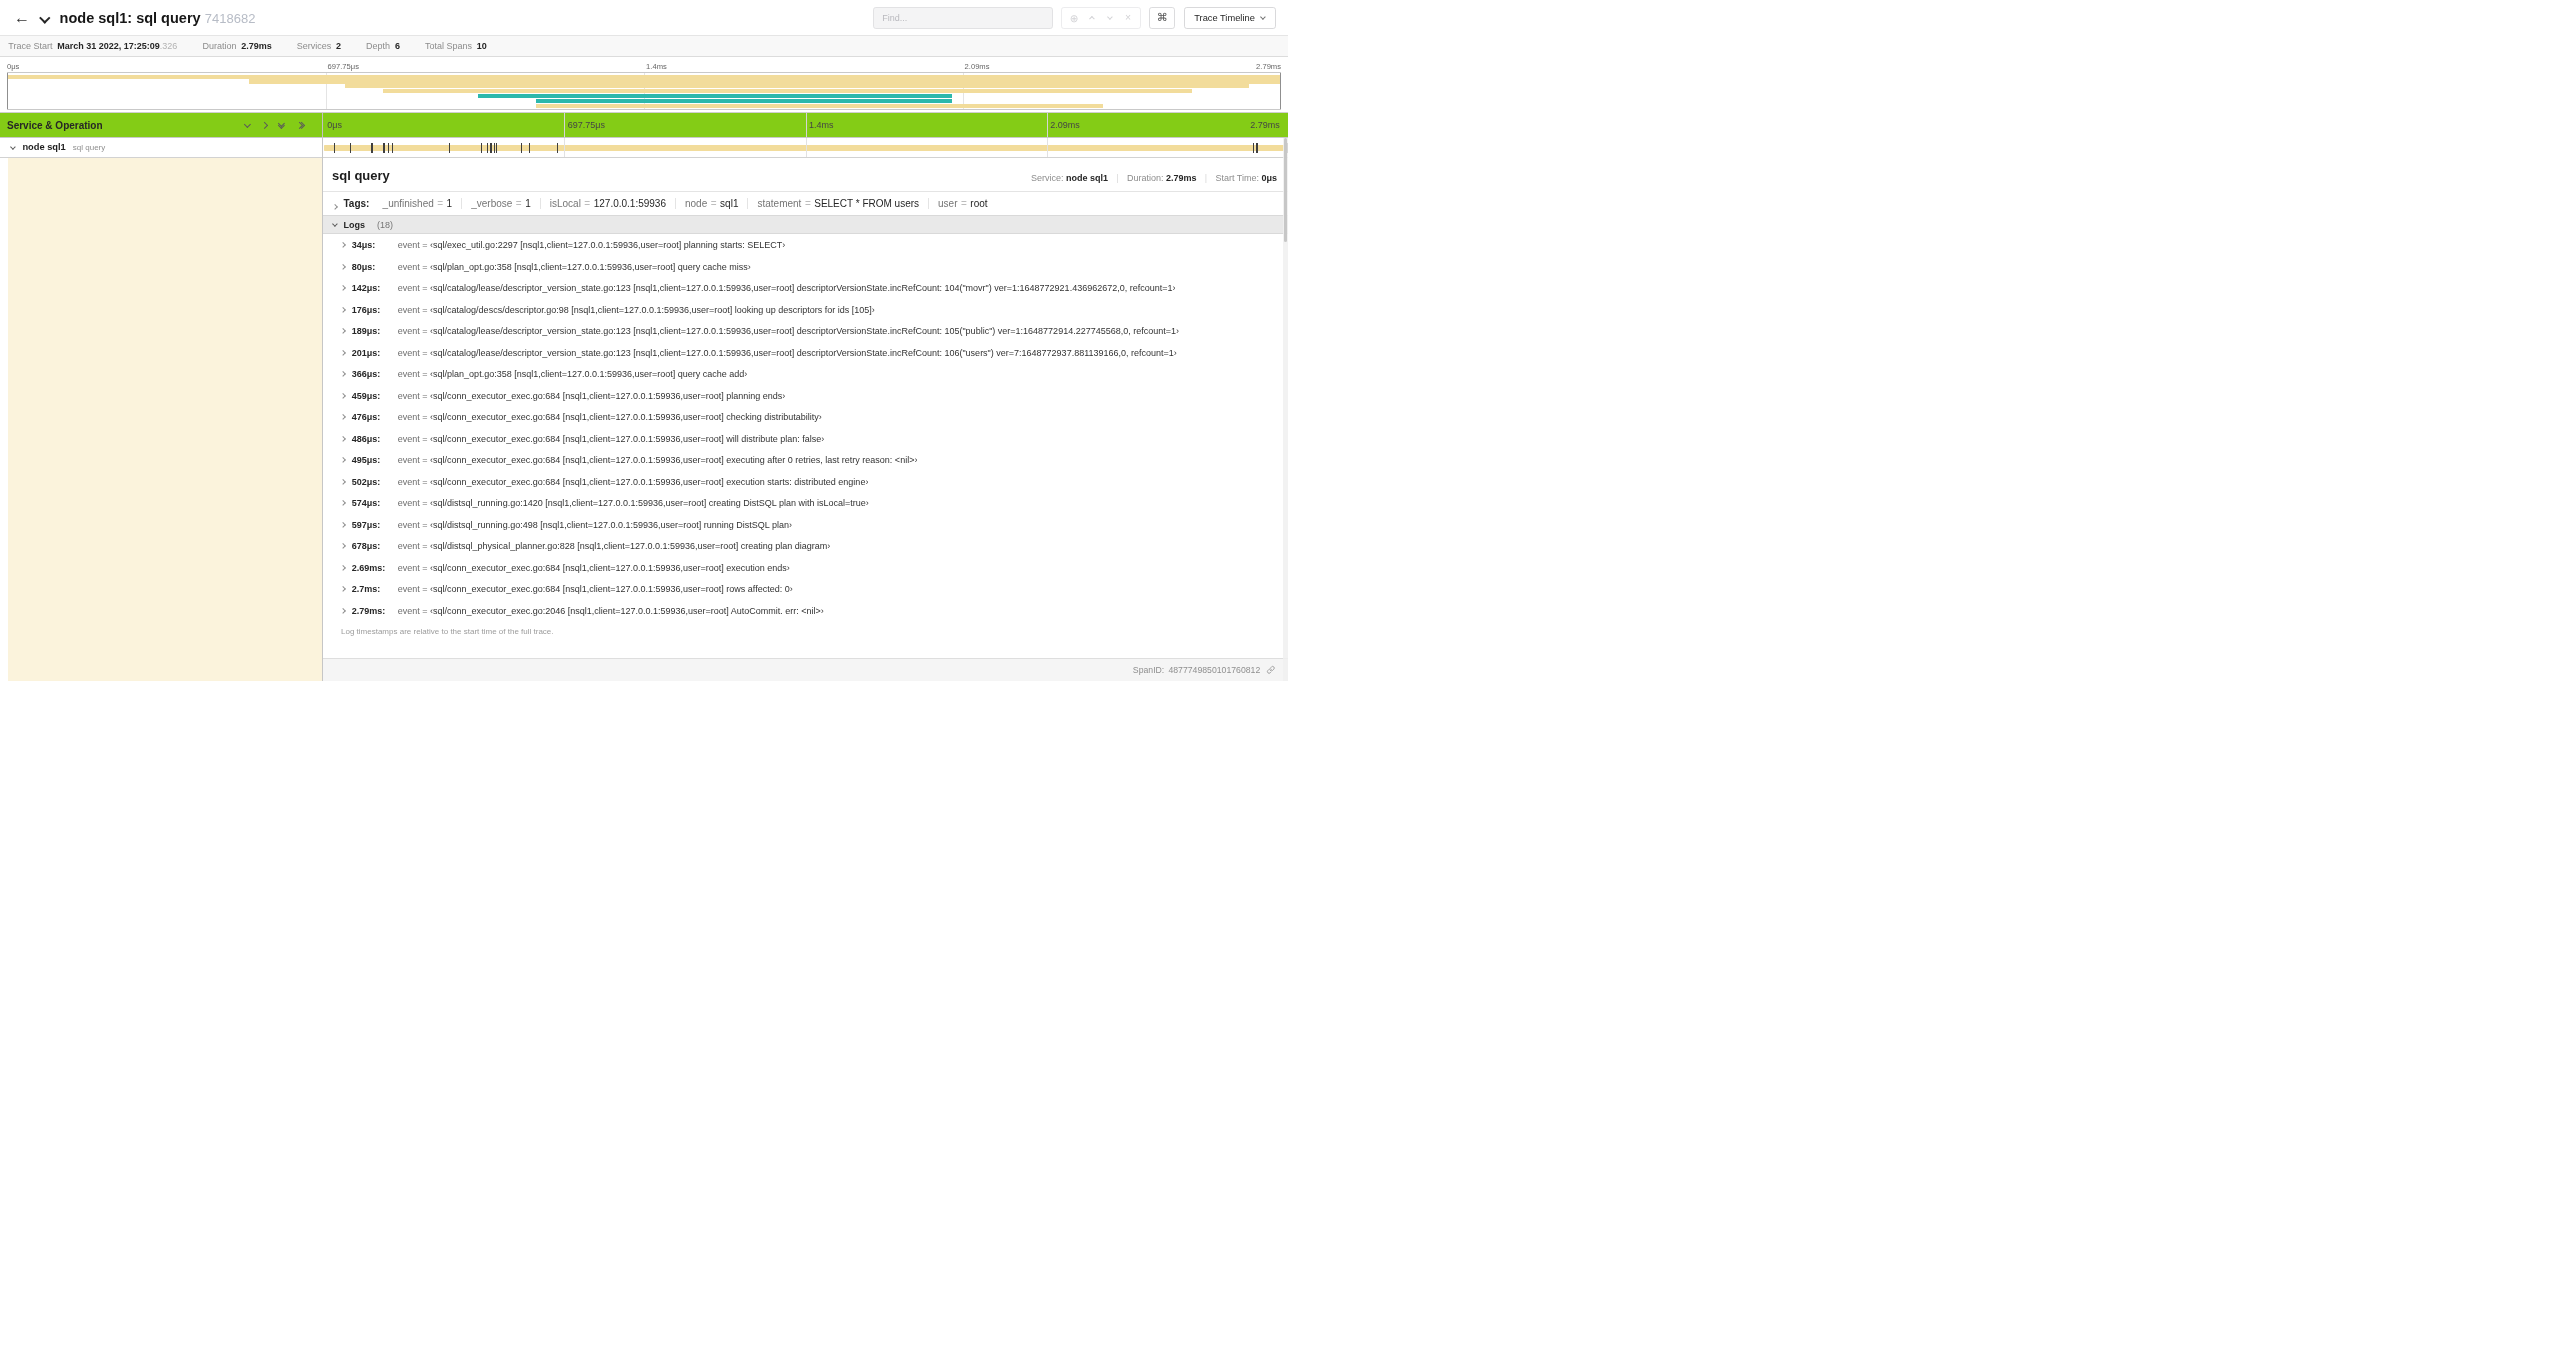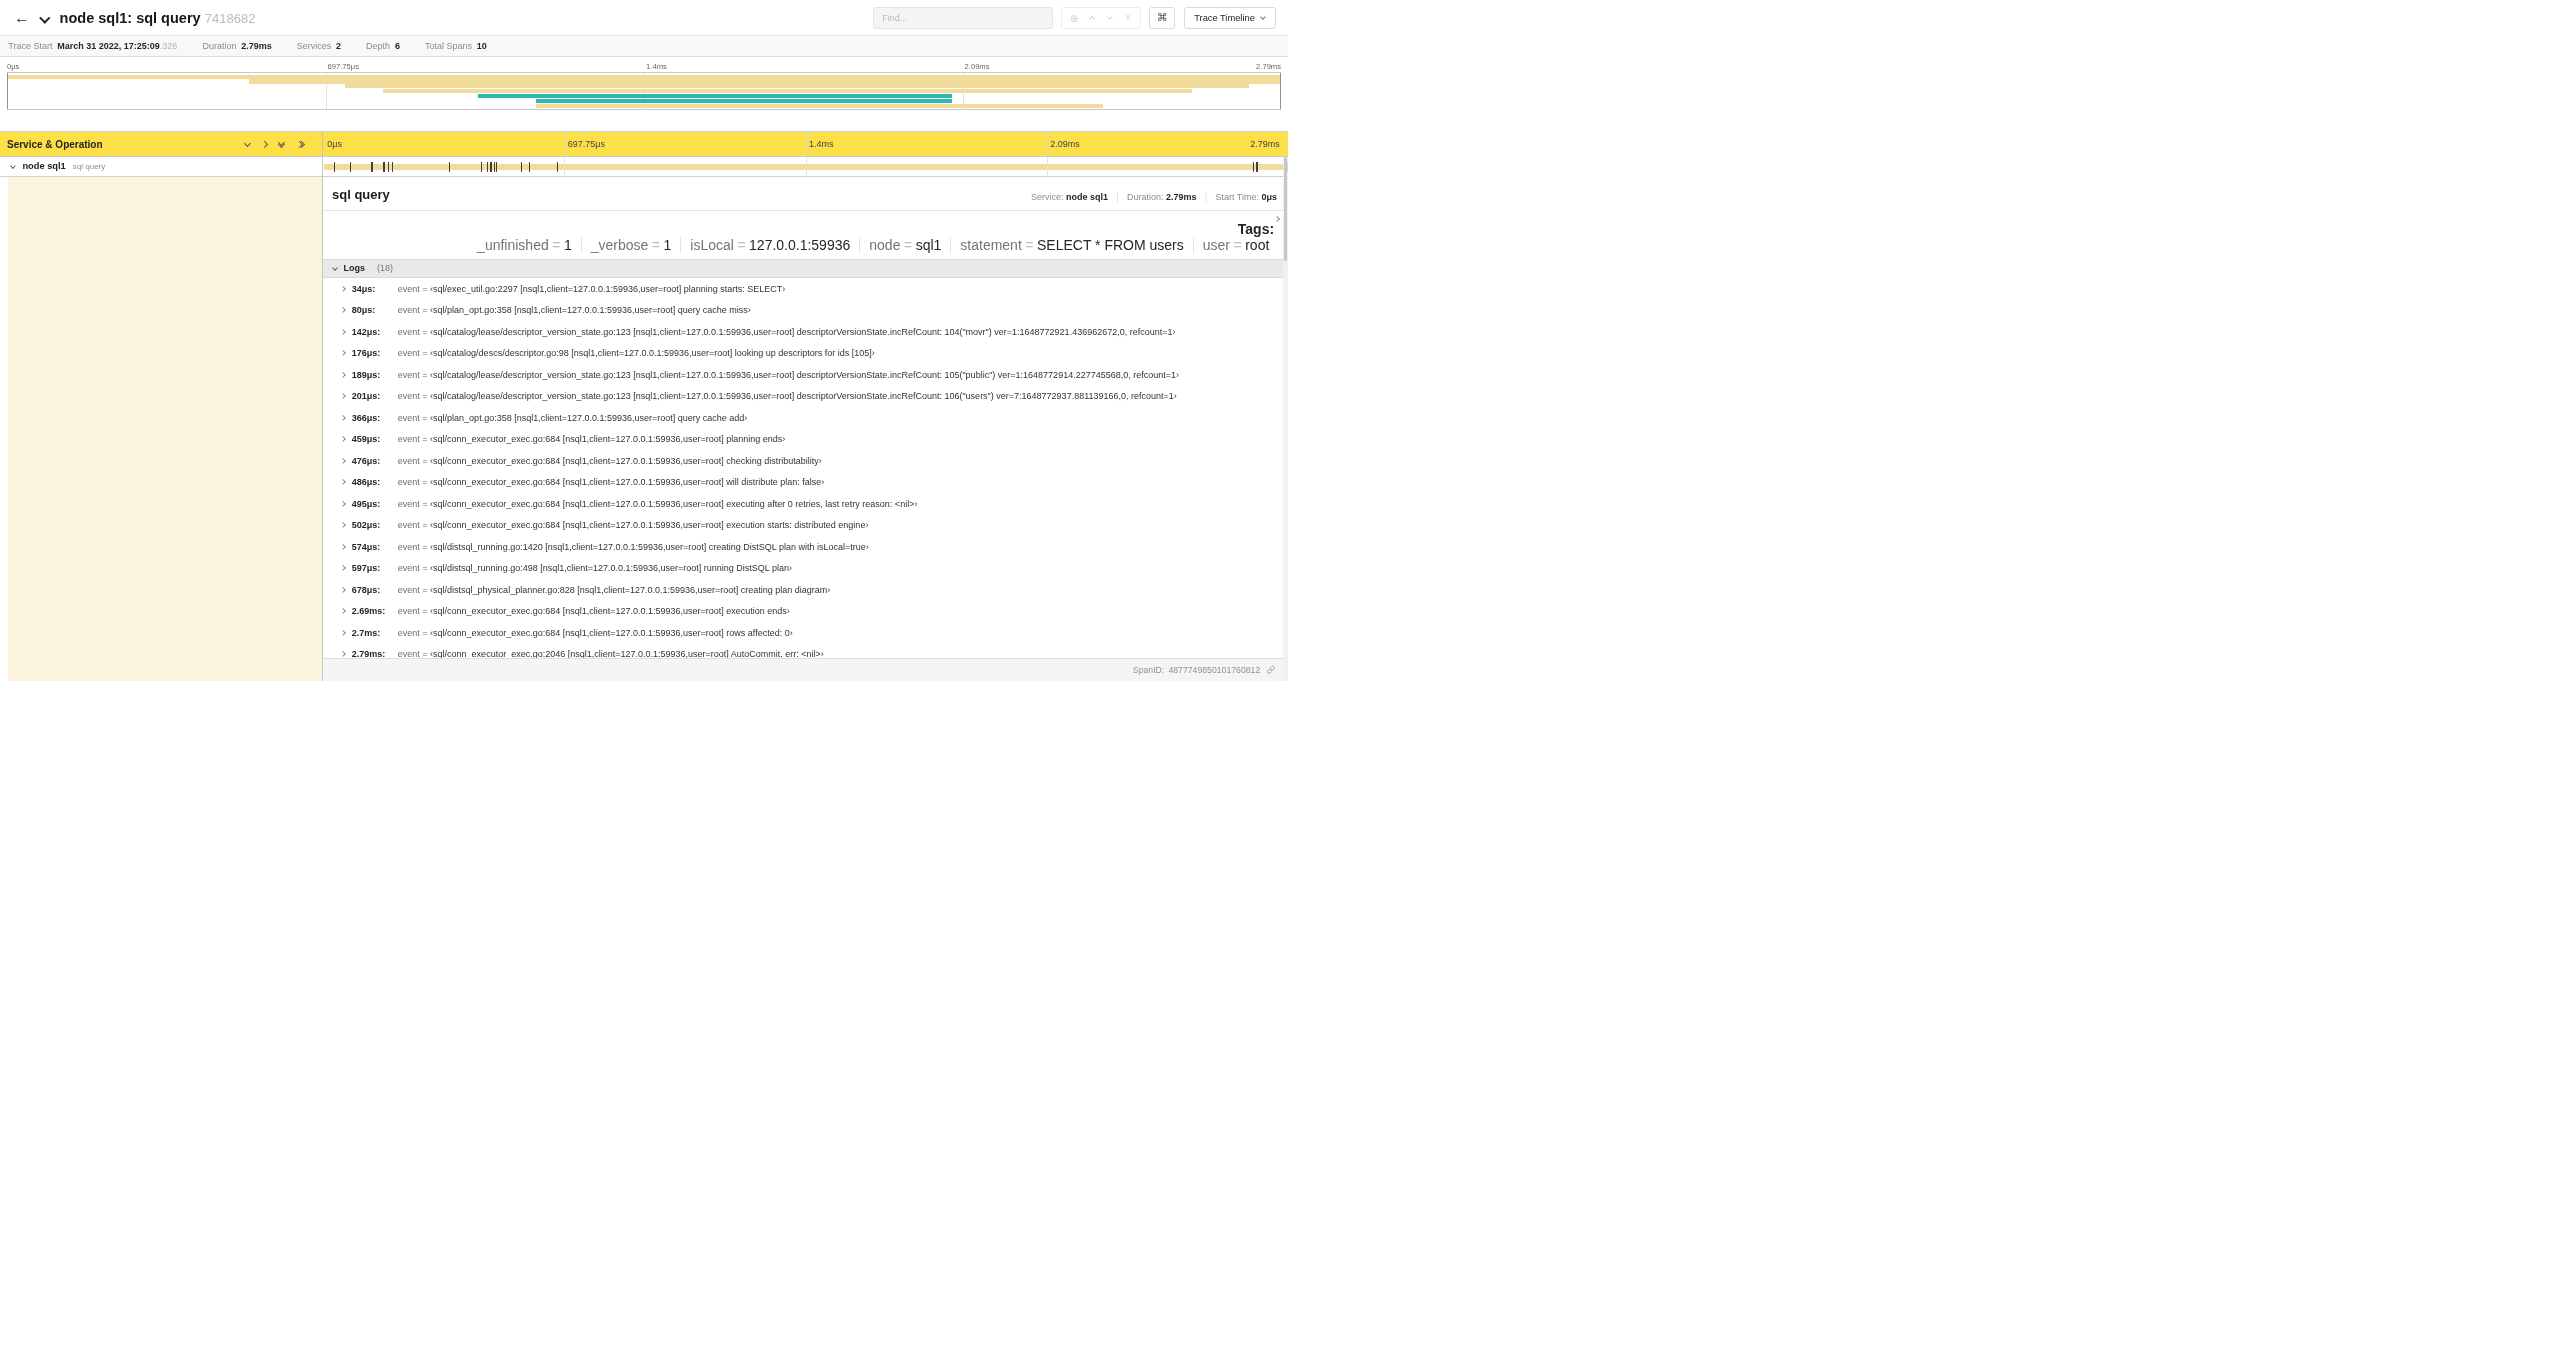--- a/index.html
+++ b/index.html
@@ -56,22 +56,22 @@
   .minimap { padding: 3.5px 7px 0; background: #fff; }
   .mm-labels { position: relative; height: 11.8px; font-size: 7.6px; color: #666; }
   .mm-labels span { position: absolute; top: 1.4px; white-space: nowrap; }
   .mm-canvas { position: relative; height: 38px; border-top: 0.7px solid #c9c9c9;
     border-bottom: 0.7px solid #c9c9c9; background: #fff; cursor: col-resize; }
   .mm-grid { position: absolute; top: 0; bottom: 0; width: 0.7px; background: #e4e4e4; }
   .mm-bar { position: absolute; height: 4.2px; }
   .mm-handle { position: absolute; top: 0; bottom: 0; width: 1.4px; background: #8f8f8f; }
 
   
-  .timeline-header { margin-top: 21px; height: 26px; flex: 0 0 26px; display: flex;
-    background: #fde047; border-top: 0.7px solid #cfcfcf; border-bottom: 0.7px solid #c9c9c9; }
+  .timeline-header { margin-top: 2px; height: 26px; flex: 0 0 26px; display: flex;
+    background: #84cc16; border-top: 0.7px solid #cfcfcf; border-bottom: 0.7px solid #c9c9c9; }
   .th-left { width: 323px; flex: 0 0 323px; border-right: 0.7px solid #c2c2c2;
     display: flex; align-items: center; padding: 0 18px 0 7px; }
   .so-title { font-size: 10px; font-weight: 700; color: #262626; }
   .so-icons { margin-left: auto; display: flex; align-items: center; gap: 12.5px; color: #5a5a5a; }
   .so-icons > span { cursor: pointer; display: inline-flex; }
   .th-right { flex: 1; position: relative; font-size: 9px; color: #454545; }
   .ax-grid { position: absolute; top: 0; bottom: 0; width: 0.7px; background: #d5d5d5; }
   .th-right span.lbl { position: absolute; top: 7px; white-space: nowrap; }
 
   
@@ -95,21 +95,21 @@
   .detail-card { position: absolute; left: 0; right: 0; top: 20px; bottom: 23.5px;
     background: #fff; overflow: hidden; }
   .card-head { display: flex; align-items: flex-end; justify-content: space-between;
     padding: 9.7px 11px 7.6px 9px; border-bottom: 0.7px solid #e4e4e4; }
   .card-head h2 { font-size: 13px; font-weight: 700; color: #1c1c1c; }
   .meta { display: flex; align-items: baseline; gap: 8.3px; font-size: 9px; color: #8c8c8c; }
   .meta b { color: #262626; }
   .meta-sep { color: #d9d9d9; }
 
   .tags-row { display: flex; align-items: flex-end; padding: 6.2px 9.7px 6.2px 9.7px;
-    font-size: 14px; cursor: pointer; overflow: hidden; white-space: nowrap; flex-direction: column; }
+    font-size: 10px; cursor: pointer; overflow: hidden; white-space: nowrap; }
   .tags-row .chev { color: #8c8c8c; }
   .tags-label { font-weight: 700; color: #262626; margin: 0 4.2px 0 7px; }
   .tag-list { display: flex; align-items: center; overflow: hidden; }
   .tag-item { padding: 0 9px; border-left: 0.7px solid #e4e4e4; white-space: nowrap; }
   .tag-item.first { border-left: none; }
   .tag-key { color: #757575; }
   .tag-eq { color: #bdbdbd; padding: 0 3.5px; }
   .tag-val { color: #262626; }
 
   .logs-head { height: 19.4px; background: #e9e9e9; border-top: 0.7px solid #d9d9d9;

